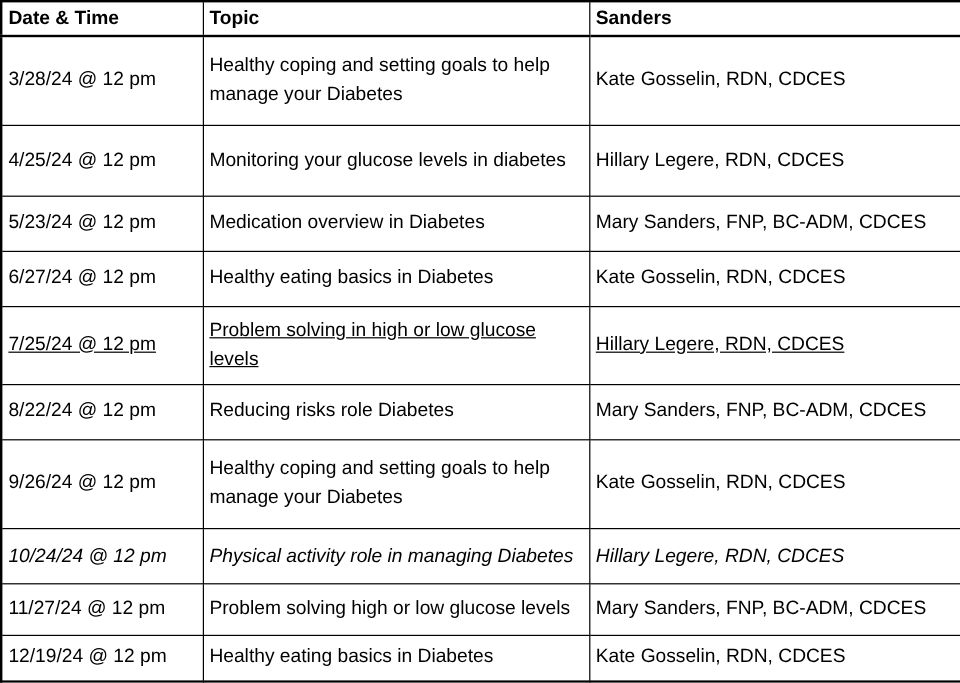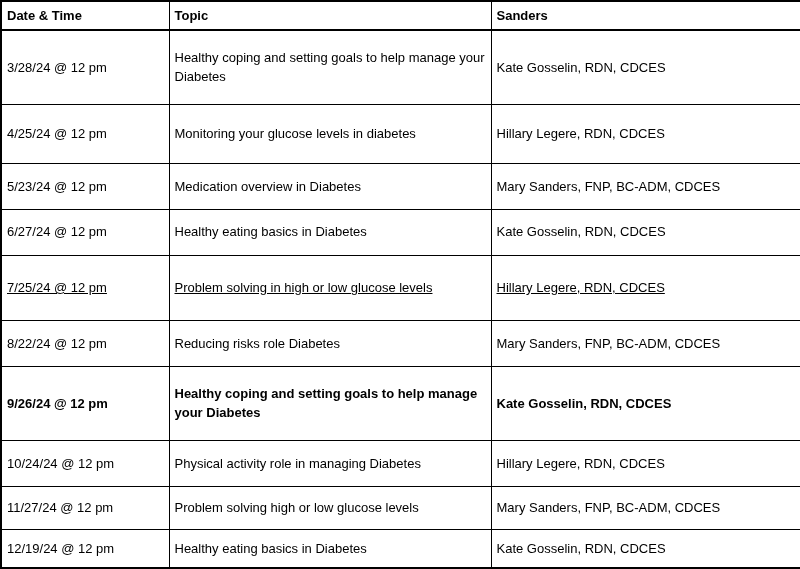--- a/index.html
+++ b/index.html
@@ -20,41 +20,41 @@
     width: 800px;
     height: 569px;
     border: 2px solid #000000;
   }
   col.c-date { width: 168px; }
   col.c-topic { width: 322px; }
   col.c-educator { width: 310px; }
   th, td {
     border: 1px solid #000000;
     padding: 2px 5px 2px 5px;
-    font-size: 13px;
+    font-size: 16px;
     line-height: 1.5;
     vertical-align: middle;
     text-align: left;
     overflow: hidden;
   }
   thead th {
     font-weight: bold;
     height: 23px;
     border-bottom: 2px solid #000000;
     line-height: 1.2;
   }
   
   tbody tr:nth-child(1)  { height: 73px; }
   tbody tr:nth-child(2)  { height: 58px; }
   tbody tr:nth-child(3)  { height: 45px; padding-left: 36px; }
   tbody tr:nth-child(4)  { height: 45px; }
   tbody tr:nth-child(5)  { height: 64px; text-decoration: underline; }
   tbody tr:nth-child(6)  { height: 45px; }
-  tbody tr:nth-child(7)  { height: 73px; font-weight: bold; }
-  tbody tr:nth-child(8)  { height: 45px; }
+  tbody tr:nth-child(7)  { height: 73px; }
+  tbody tr:nth-child(8)  { height: 45px; font-style: italic; }
   tbody tr:nth-child(9)  { height: 42px; }
   tbody tr:nth-child(10) { height: 38px; }
 </style>
 </head>
 <body>
 
 <table class="schedule">
   <colgroup>
     <col class="c-date">
     <col class="c-topic">

